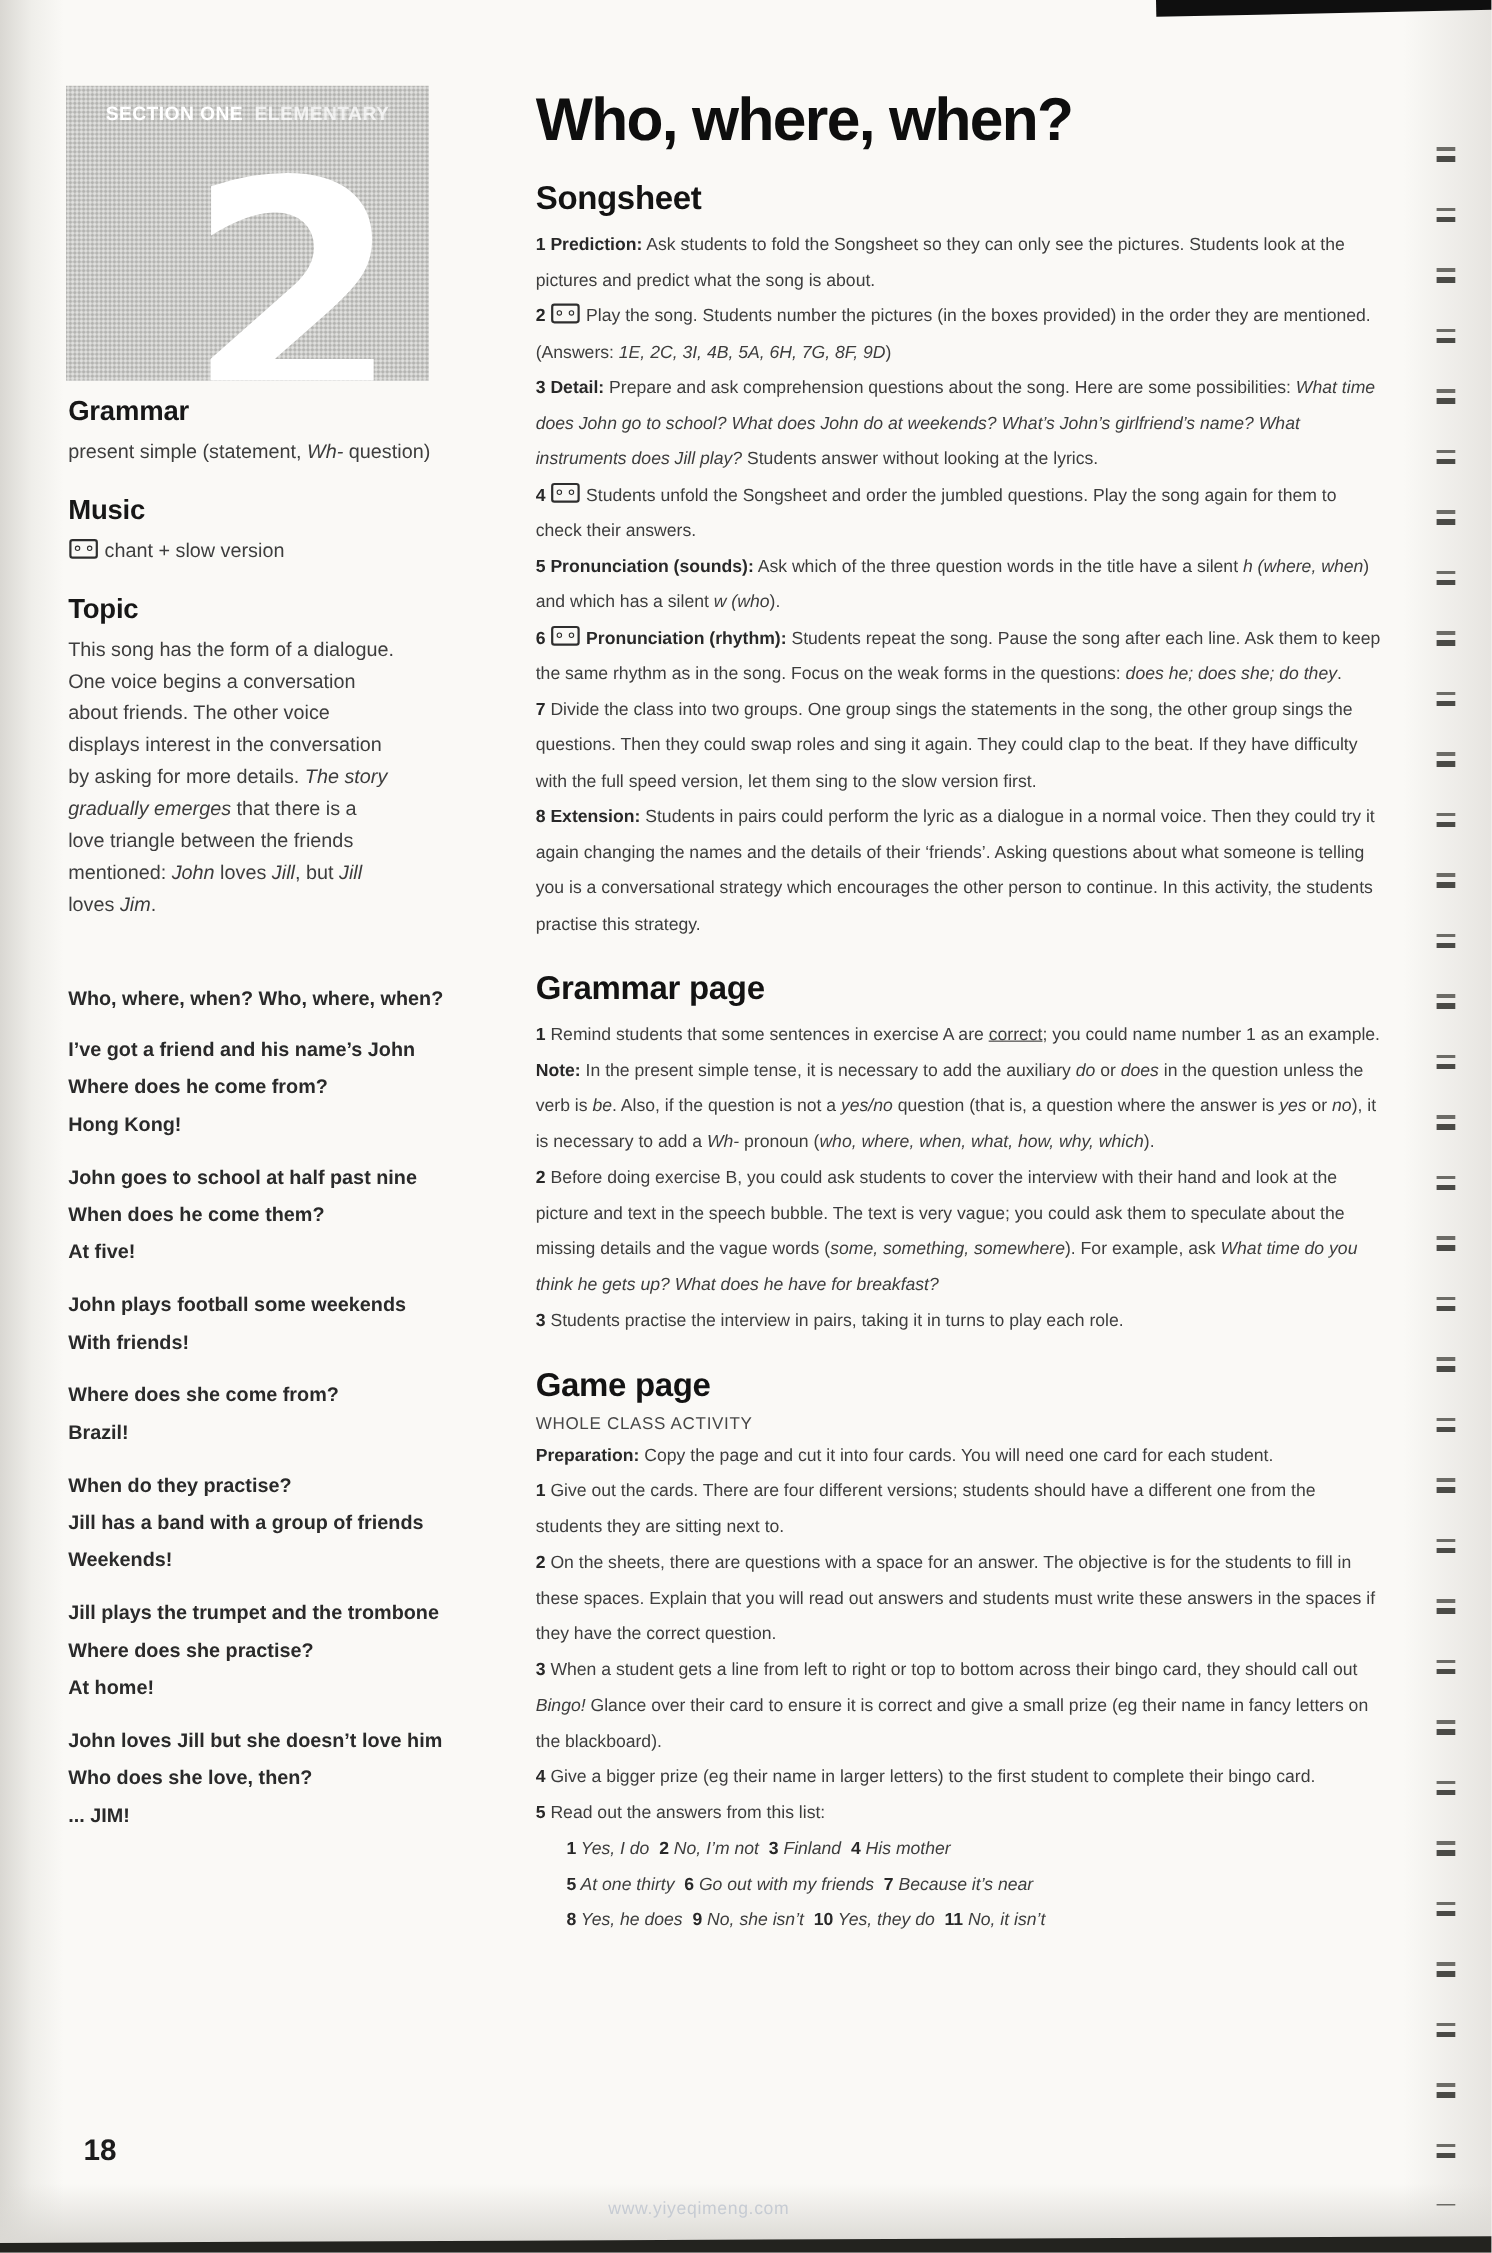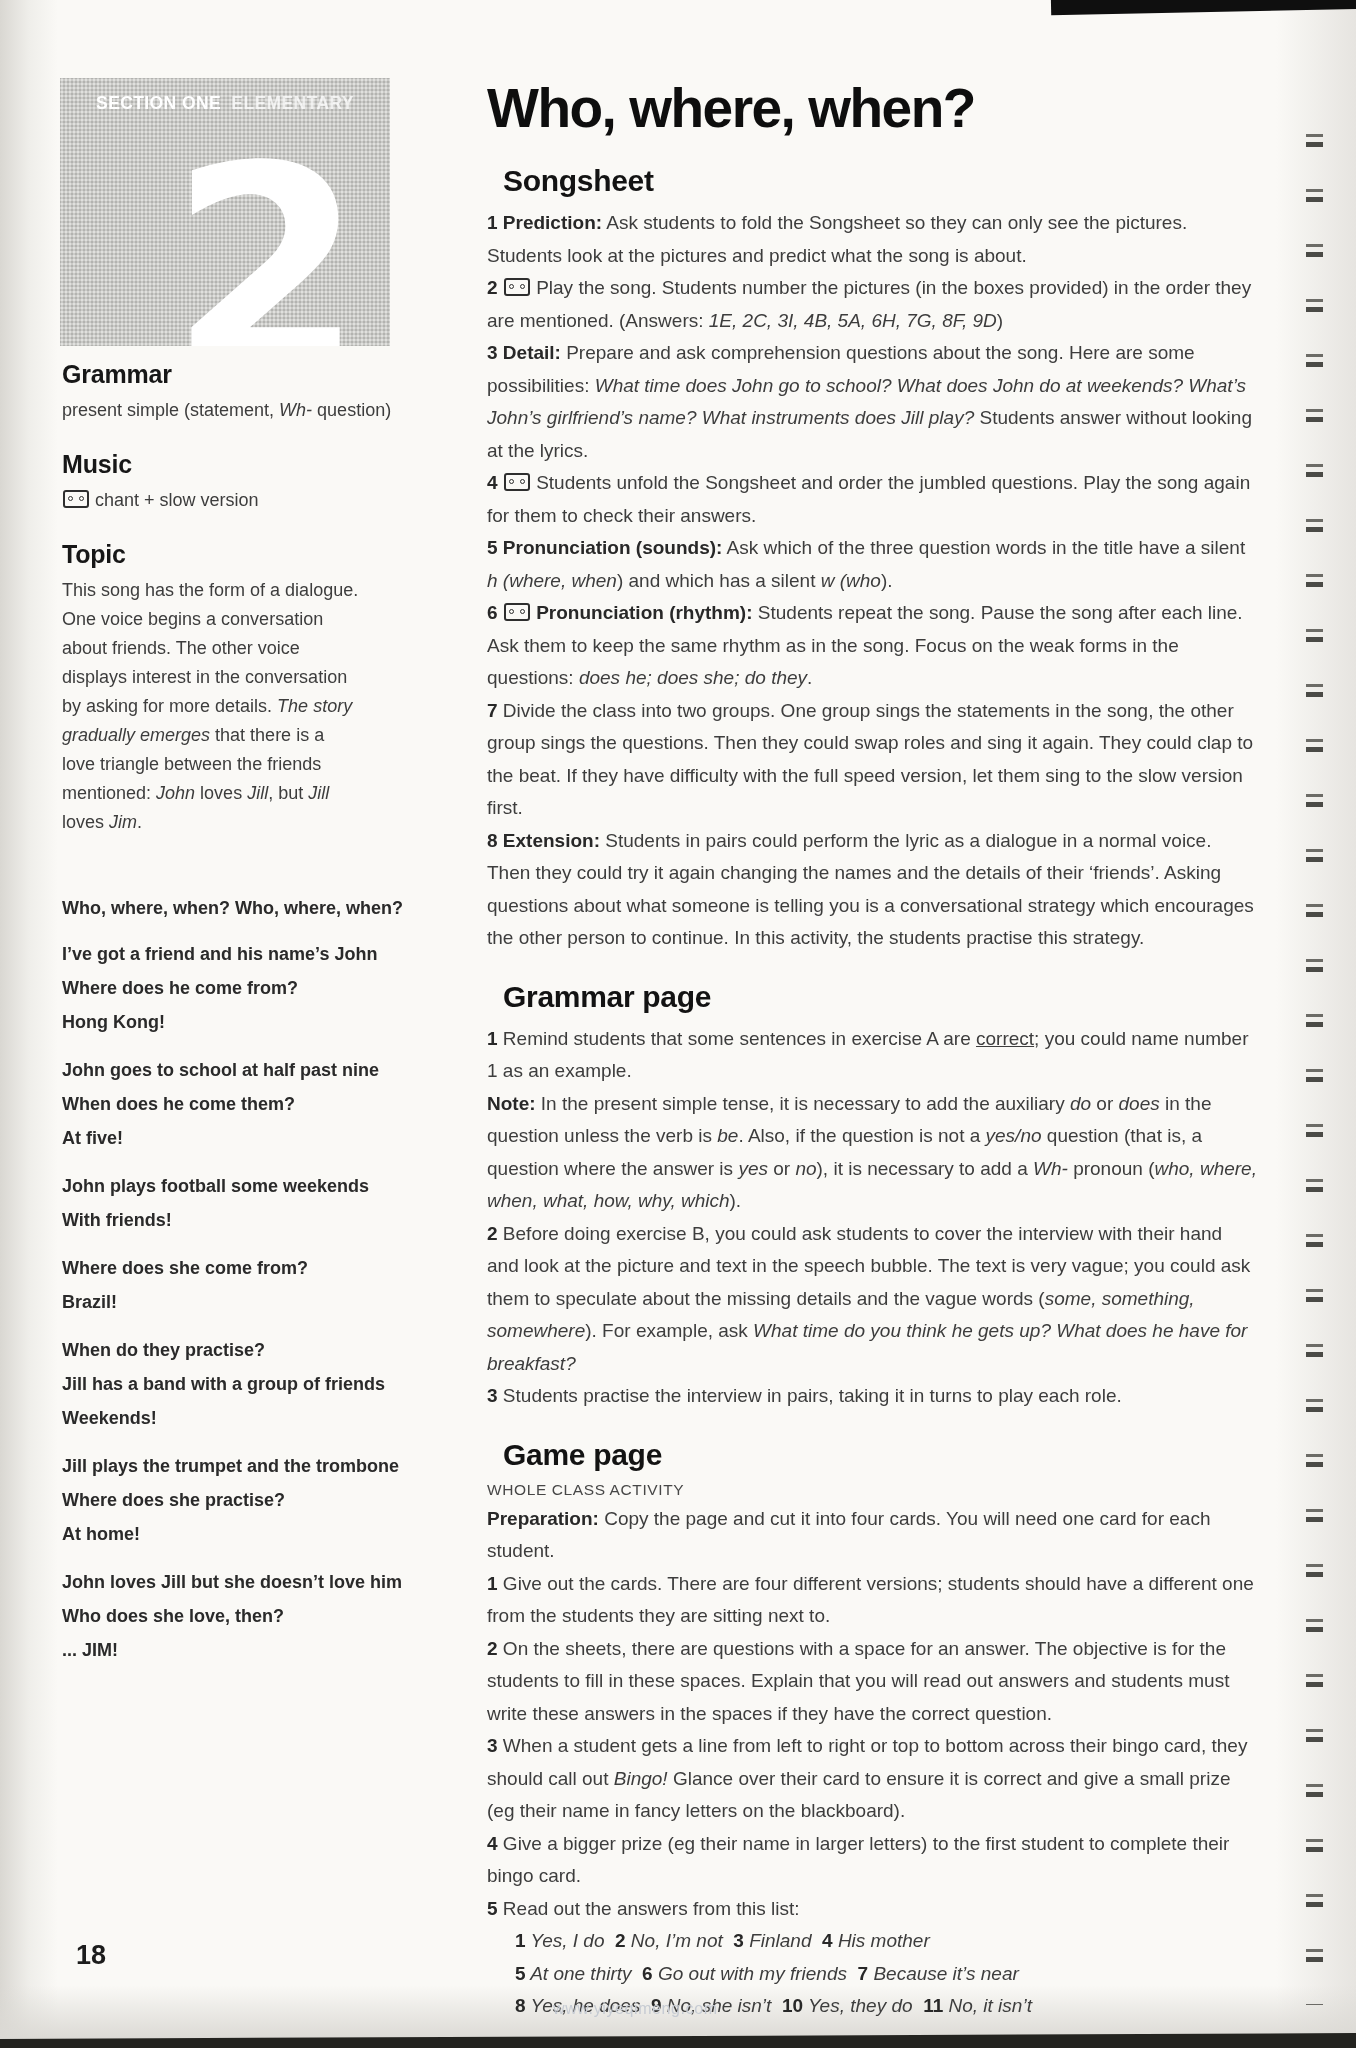--- a/index.html
+++ b/index.html
@@ -44,23 +44,23 @@
   .sidebar h3:first-child { margin-top:0; }
   .side-text { font-size:18px; line-height:29px; margin:0; color:#3d3d3d; }
   .side-text.wrapcol { max-width:300px; }
   .chorus { margin:56px 0 0; font-size:18px; font-weight:bold; color:#2a2a2a; line-height:30px; }
   .lyrics { margin-top:14px; }
   .stanza { margin-top:14px; }
   .stanza p { margin:0; font-size:18px; font-weight:bold; color:#2a2a2a; line-height:34px; }
   
   .main { position:absolute; left:487px; top:76px; width:772px; }
   .title { font-size:55px; font-weight:800; color:#0e0e0e; margin:0 0 24px; letter-spacing:-1.5px; }
-  .main h2 { font-size:30px; font-weight:800; color:#131313; margin:25px 16px 9px; letter-spacing:-.3px; }
+  .main h2 { font-size:30px; font-weight:800; color:#131313; margin:25px 0 9px; letter-spacing:-.3px; }
   .main section:first-of-type h2 { margin-top:0; }
-  .para { margin:0; font-size:19px; line-height:32.5px; color:#3d3d3d; }
+  .para { margin:0; font-size:16px; line-height:32.5px; color:#3d3d3d; }
   .seg-b { font-weight:bold; color:#282828; }
   .seg-i { font-style:italic; }
   .seg-u { text-decoration:underline; }
   .subhead { font-size:15.5px; letter-spacing:.6px; color:#474747; margin:0 0 4px; }
   .answers .para { white-space:pre-wrap; margin-left:28px; }
   
   .cassette-icon { display:inline-block; width:22px; height:14px; border:2px solid #2e2e2e;
                    border-radius:3px; position:relative; vertical-align:-2px; margin:0 1px;
                    background:#faf9f6; }
   .cassette-icon::before, .cassette-icon::after { content:""; position:absolute; top:4px;

